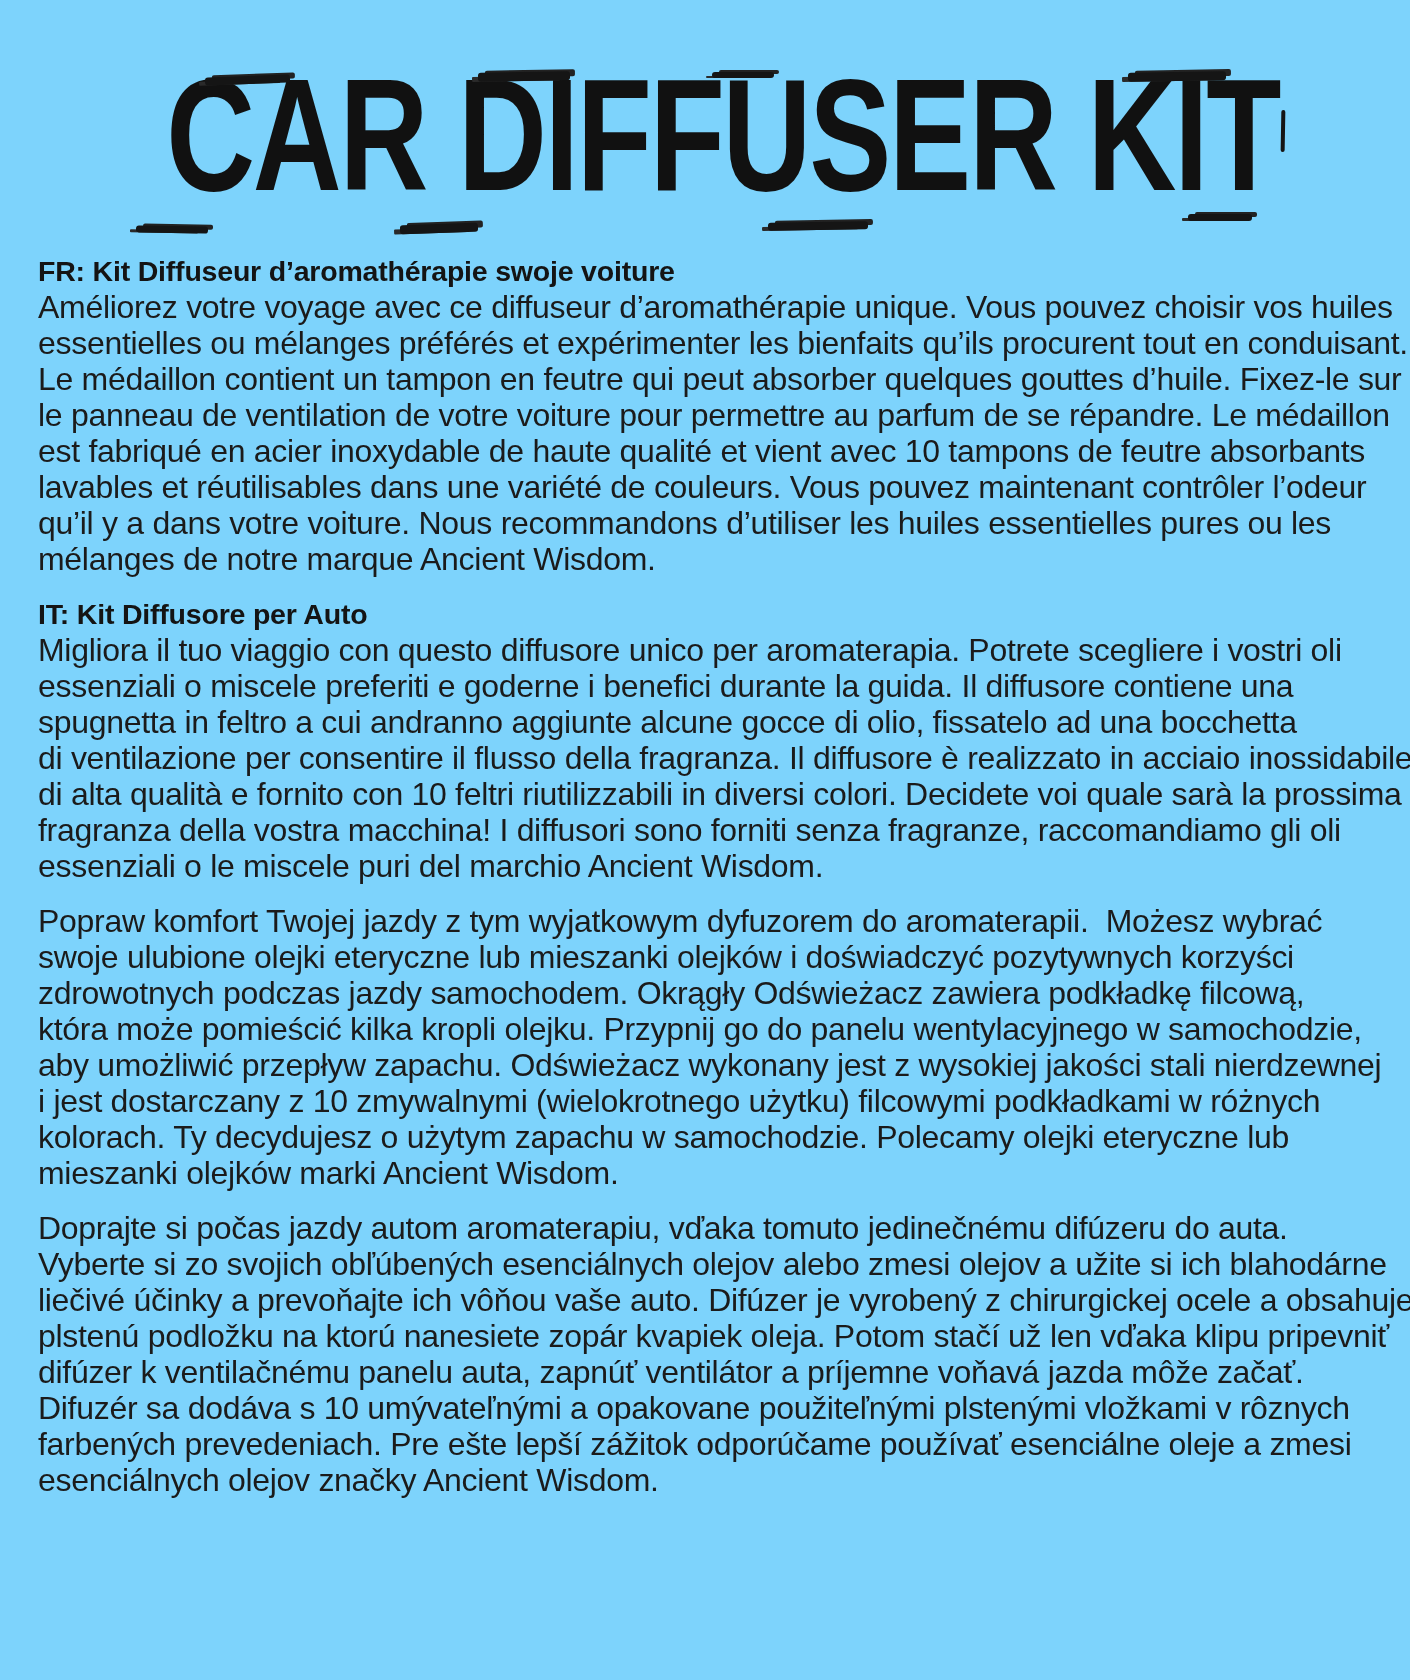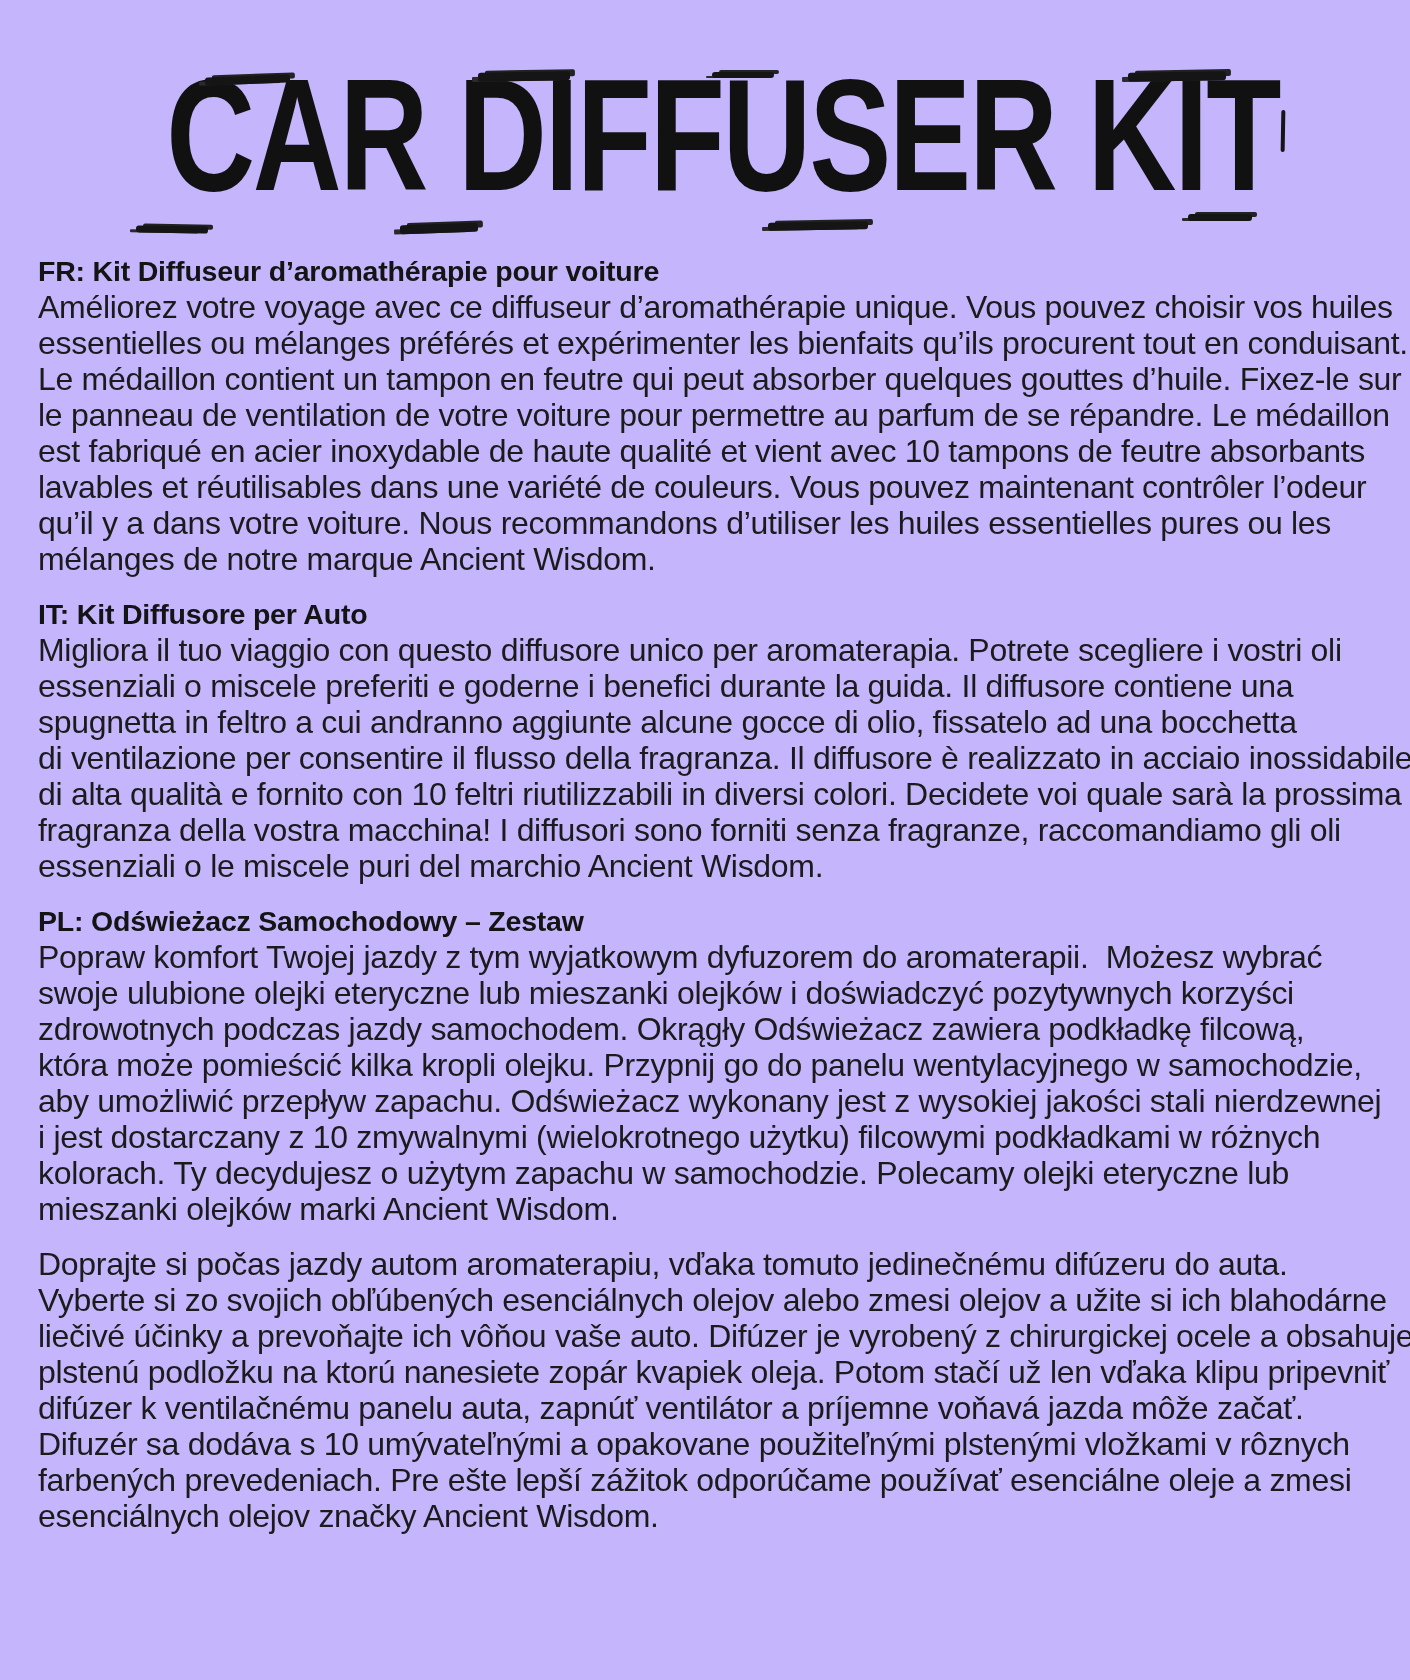--- a/index.html
+++ b/index.html
@@ -1,20 +1,20 @@
 <!DOCTYPE html>
 <html><head>
 <meta charset="utf-8">
 <style>
   html, body { margin: 0; padding: 0; background: #ffffff; }
   .page {
     position: relative;
     width: 1410px;
     height: 1680px;
-    background: #c4b5fd;
+    background: #7dd3fc;
     color: #171717;
     font-family: "Liberation Sans", "DejaVu Sans", sans-serif;
     overflow: hidden;
   }
 
   
   .title-block {
     position: absolute;
     top: 60px;
     left: 0;
@@ -81,21 +81,21 @@
   <div class="mark speckle" style="left:1128px; top:72px; width:98px; height:9px; transform:rotate(-1deg);"></div>
   <div class="mark speckle" style="left:136px; top:226px; width:72px; height:7px; transform:rotate(1deg);"></div>
   <div class="mark speckle" style="left:400px; top:224px; width:78px; height:9px; transform:rotate(-2deg);"></div>
   <div class="mark speckle" style="left:768px; top:222px; width:100px; height:8px; transform:rotate(-1deg);"></div>
   <div class="mark speckle" style="left:1188px; top:214px; width:64px; height:7px;"></div>
   <div class="mark" style="left:1281px; top:110px; width:4px; height:42px; transform:rotate(1deg);"></div>
 
   <div class="content">
 
     <section class="lang-section">
-      <h2 class="section-heading">FR: Kit Diffuseur d’aromathérapie pour voiture</h2>
+      <h2 class="section-heading">FR: Kit Diffuseur d’aromathérapie swoje voiture</h2>
       <p class="section-body">Améliorez votre voyage avec ce diffuseur d’aromathérapie unique. Vous pouvez choisir vos huiles
 essentielles ou mélanges préférés et expérimenter les bienfaits qu’ils procurent tout en conduisant.
 Le médaillon contient un tampon en feutre qui peut absorber quelques gouttes d’huile. Fixez-le sur
 le panneau de ventilation de votre voiture pour permettre au parfum de se répandre. Le médaillon
 est fabriqué en acier inoxydable de haute qualité et vient avec 10 tampons de feutre absorbants
 lavables et réutilisables dans une variété de couleurs. Vous pouvez maintenant contrôler l’odeur
 qu’il y a dans votre voiture. Nous recommandons d’utiliser les huiles essentielles pures ou les
 mélanges de notre marque Ancient Wisdom.</p>
     </section>
 
@@ -104,21 +104,20 @@
       <p class="section-body">Migliora il tuo viaggio con questo diffusore unico per aromaterapia. Potrete scegliere i vostri oli
 essenziali o miscele preferiti e goderne i benefici durante la guida. Il diffusore contiene una
 spugnetta in feltro a cui andranno aggiunte alcune gocce di olio, fissatelo ad una bocchetta
 di ventilazione per consentire il flusso della fragranza. Il diffusore è realizzato in acciaio inossidabile
 di alta qualità e fornito con 10 feltri riutilizzabili in diversi colori. Decidete voi quale sarà la prossima
 fragranza della vostra macchina! I diffusori sono forniti senza fragranze, raccomandiamo gli oli
 essenziali o le miscele puri del marchio Ancient Wisdom.</p>
     </section>
 
     <section class="lang-section">
-      <h2 class="section-heading">PL: Odświeżacz Samochodowy – Zestaw</h2>
       <p class="section-body">Popraw komfort Twojej jazdy z tym wyjatkowym dyfuzorem do aromaterapii.  Możesz wybrać
 swoje ulubione olejki eteryczne lub mieszanki olejków i doświadczyć pozytywnych korzyści
 zdrowotnych podczas jazdy samochodem. Okrągły Odświeżacz zawiera podkładkę filcową,
 która może pomieścić kilka kropli olejku. Przypnij go do panelu wentylacyjnego w samochodzie,
 aby umożliwić przepływ zapachu. Odświeżacz wykonany jest z wysokiej jakości stali nierdzewnej
 i jest dostarczany z 10 zmywalnymi (wielokrotnego użytku) filcowymi podkładkami w różnych
 kolorach. Ty decydujesz o użytym zapachu w samochodzie. Polecamy olejki eteryczne lub
 mieszanki olejków marki Ancient Wisdom.</p>
     </section>
 

